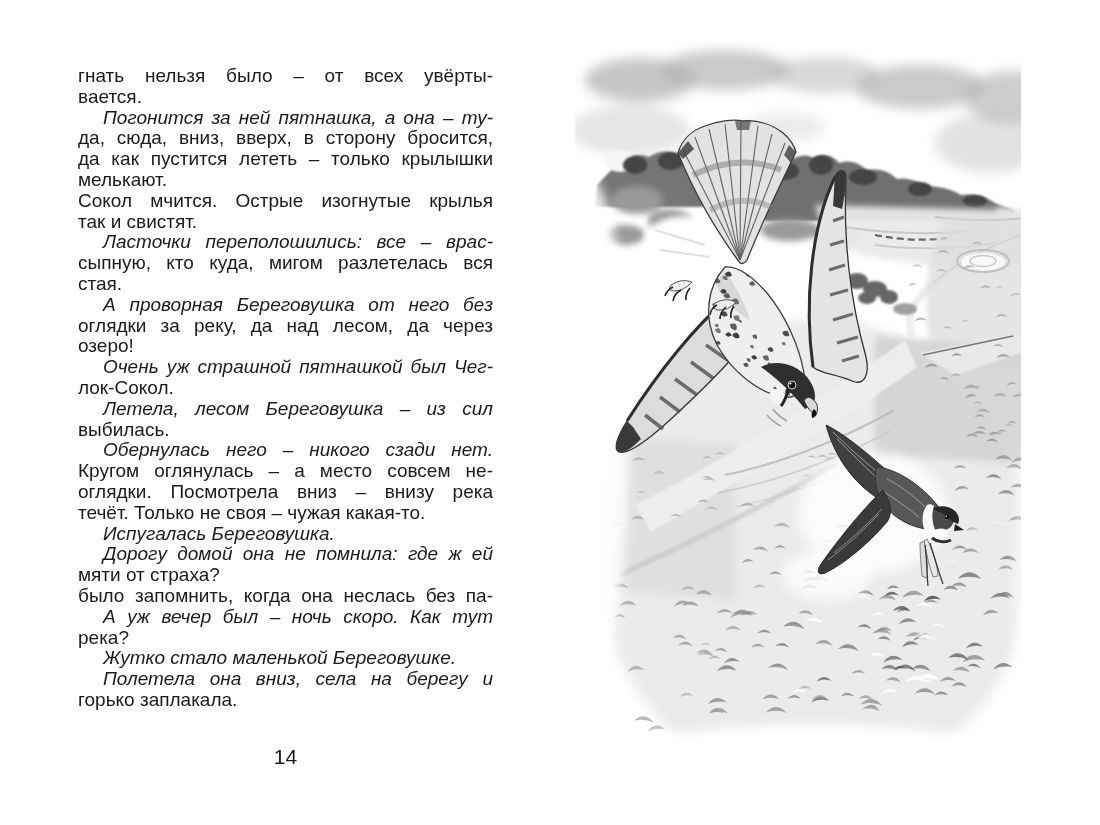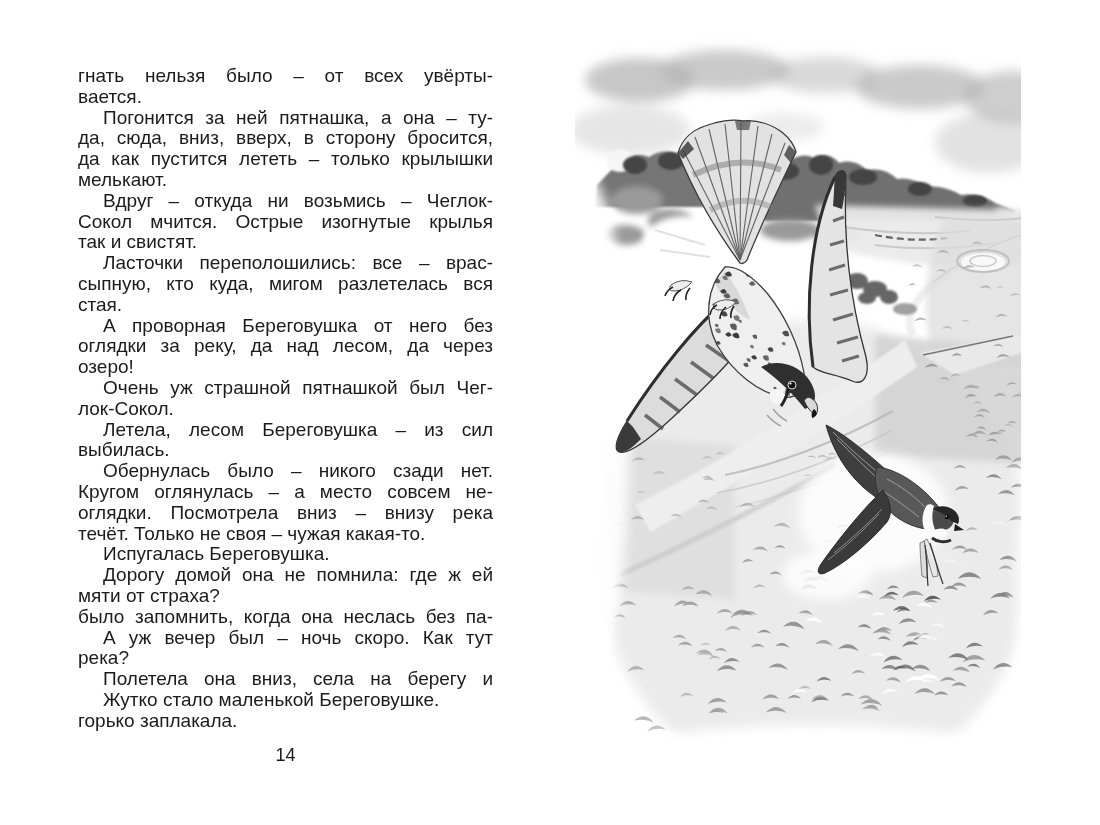--- a/index.html
+++ b/index.html
@@ -2,63 +2,62 @@
 <html><head>
 <meta charset="utf-8">
 <style>
   html,body{margin:0;padding:0;background:#ffffff;}
   .page{position:relative;width:1021px;height:825px;background:#ffffff;overflow:hidden;
         font-family:"Liberation Sans", sans-serif;}
   .text-column{position:absolute;left:78px;top:66px;width:415px;color:#1b1b1b;
         font-size:19px;line-height:20.8px;}
   .line{text-align:justify;text-align-last:justify;}
   .line.last{text-align-last:left;}
-  .line.ind{text-indent:25px;}
+  .line.ind{text-indent:25px;font-style:italic;}
   .page-number{position:absolute;left:78px;top:745px;width:415px;text-align:center;
-        font-size:18px;color:#1b1b1b;}
+        font-size:21px;color:#1b1b1b;}
   .illustration{position:absolute;left:575px;top:35px;width:480px;height:760px;margin:0;}
   .illustration svg{display:block;width:100%;height:100%;}
 </style>
 </head>
 <body>
 
 <div class="page">
 
   <div class="text-column">
       <div class="line">гнать нельзя было – от всех увёрты-</div>
       <div class="line last">вается.</div>
       <div class="line ind">Погонится за ней пятнашка, а она – ту-</div>
       <div class="line">да, сюда, вниз, вверх, в сторону бросится,</div>
       <div class="line">да как пустится лететь – только крылышки</div>
       <div class="line last">мелькают.</div>
-      <div class="line ind">Вдруг – откуда ни возьмись – Чеглок-</div>
       <div class="line">Сокол мчится. Острые изогнутые крылья</div>
       <div class="line last">так и свистят.</div>
       <div class="line ind">Ласточки переполошились: все – врас-</div>
       <div class="line">сыпную, кто куда, мигом разлетелась вся</div>
       <div class="line last">стая.</div>
       <div class="line ind">А проворная Береговушка от него без</div>
       <div class="line">оглядки за реку, да над лесом, да через</div>
       <div class="line last">озеро!</div>
       <div class="line ind">Очень уж страшной пятнашкой был Чег-</div>
       <div class="line last">лок-Сокол.</div>
       <div class="line ind">Летела, лесом Береговушка – из сил</div>
       <div class="line last">выбилась.</div>
-      <div class="line ind">Обернулась было – никого сзади нет.</div>
+      <div class="line ind">Обернулась него – никого сзади нет.</div>
       <div class="line">Кругом оглянулась – а место совсем не-</div>
       <div class="line">оглядки. Посмотрела вниз – внизу река</div>
       <div class="line last">течёт. Только не своя – чужая какая-то.</div>
       <div class="line last ind">Испугалась Береговушка.</div>
       <div class="line ind">Дорогу домой она не помнила: где ж ей</div>
       <div class="line last">мяти от страха?</div>
       <div class="line">было запомнить, когда она неслась без па-</div>
       <div class="line ind">А уж вечер был – ночь скоро. Как тут</div>
       <div class="line last">река?</div>
+      <div class="line last ind">Жутко стало маленькой Береговушке.</div>
       <div class="line ind">Полетела она вниз, села на берегу и</div>
-      <div class="line last ind">Жутко стало маленькой Береговушке.</div>
       <div class="line last">горько заплакала.</div>
     </div>
 
   <div class="page-number">14</div>
 
   <figure class="illustration" title="Чеглок-Сокол пикирует вниз над рекой, внизу летит Береговушка">
     <svg viewBox="0 0 480 760" xmlns="http://www.w3.org/2000/svg">
       <defs>
         <filter id="b6" x="-60%" y="-60%" width="220%" height="220%">
             <feGaussianBlur stdDeviation="6"></feGaussianBlur>

